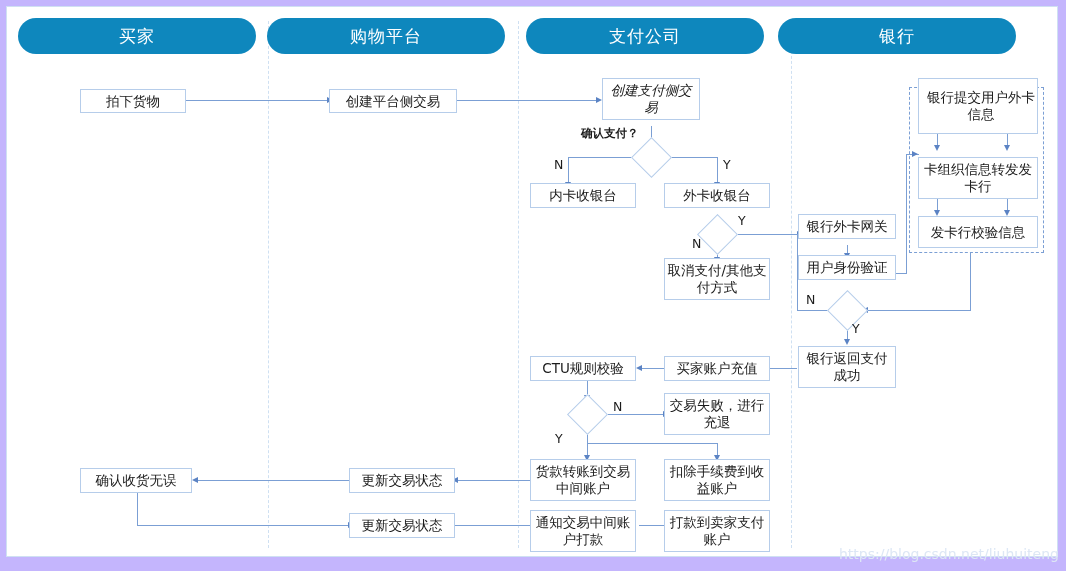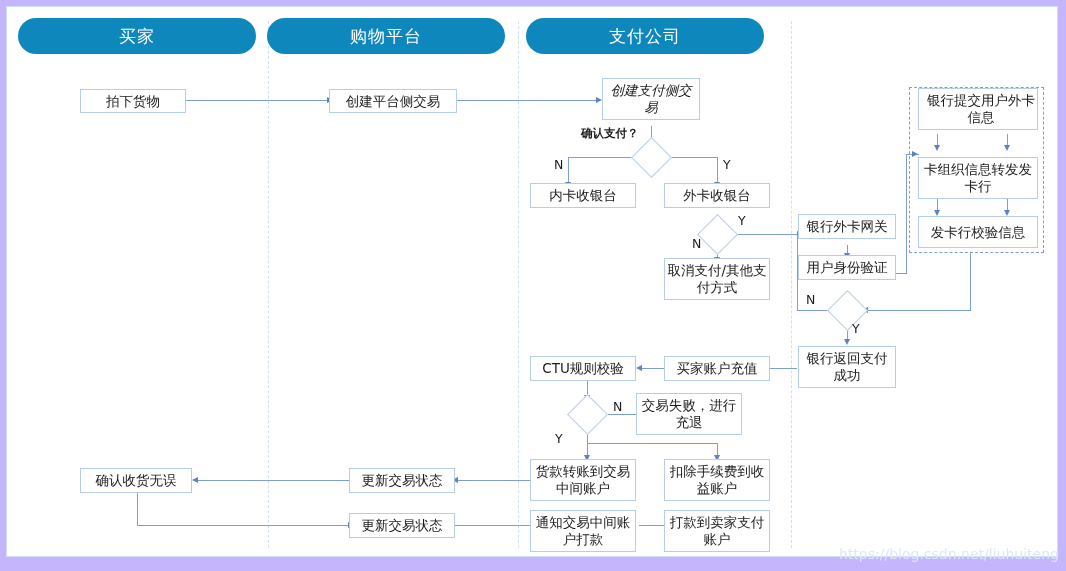--- a/index.html
+++ b/index.html
@@ -69,20 +69,23 @@
 
     <div class="lane-header" style="left:11px;top:11px;width:238px;">
       <span>买家</span>
     </div>
     <div class="lane-header" style="left:260px;top:11px;width:238px;">
       <span>购物平台</span>
     </div>
     <div class="lane-header" style="left:519px;top:11px;width:238px;">
       <span>支付公司</span>
     </div>
+    <div class="lane-header" style="left:771px;top:11px;width:238px;">
+      <span>银行</span>
+    </div>
 
     <div class="subgroup" style="left:902px;top:80px;width:135px;height:166px;"></div>
 
     <div class="edge h" style="left:178px;top:93px;width:143px;"></div>
     <div class="arrow right" style="left:320px;top:90px;"></div>
 
     <div class="edge h" style="left:450px;top:93px;width:140px;"></div>
     <div class="arrow right" style="left:589px;top:90px;"></div>
 
     <div class="edge v" style="left:644px;top:119px;height:17px;"></div>
@@ -192,33 +195,33 @@
     <div class="node" style="left:523px;top:176px;width:106px;height:25px;">内卡收银台</div>
 
     <div class="node" style="left:657px;top:176px;width:106px;height:25px;">外卡收银台</div>
 
     <div class="node" style="left:657px;top:251px;width:106px;height:42px;">取消支付/其他支付方式</div>
 
     <div class="node" style="left:791px;top:207px;width:98px;height:25px;">银行外卡网关</div>
 
     <div class="node" style="left:791px;top:248px;width:98px;height:25px;">用户身份验证</div>
 
-    <div class="node" style="left:911px;top:81px;width:120px;height:42px;padding-left:8px;">银行提交用户外卡信息</div>
+    <div class="node" style="left:911px;top:71px;width:120px;height:56px;padding-left:8px;">银行提交用户外卡信息</div>
 
     <div class="node" style="left:911px;top:150px;width:120px;height:42px;">卡组织信息转发发卡行</div>
 
     <div class="node" style="left:911px;top:209px;width:120px;height:32px;">发卡行校验信息</div>
 
     <div class="node" style="left:791px;top:339px;width:98px;height:42px;">银行返回支付成功</div>
 
     <div class="node" style="left:657px;top:349px;width:106px;height:25px;">买家账户充值</div>
 
     <div class="node" style="left:523px;top:349px;width:106px;height:25px;">CTU规则校验</div>
 
-    <div class="node" style="left:629px;top:386px;width:106px;height:42px;">交易失败，进行充退</div>
+    <div class="node" style="left:657px;top:386px;width:106px;height:42px;">交易失败，进行充退</div>
 
     <div class="node" style="left:523px;top:452px;width:106px;height:42px;">货款转账到交易中间账户</div>
 
     <div class="node" style="left:657px;top:452px;width:106px;height:42px;">扣除手续费到收益账户</div>
 
     <div class="node" style="left:523px;top:503px;width:106px;height:42px;">通知交易中间账户打款</div>
 
     <div class="node" style="left:657px;top:503px;width:106px;height:42px;">打款到卖家支付账户</div>
 
     <div class="node" style="left:342px;top:461px;width:106px;height:25px;">更新交易状态</div>

